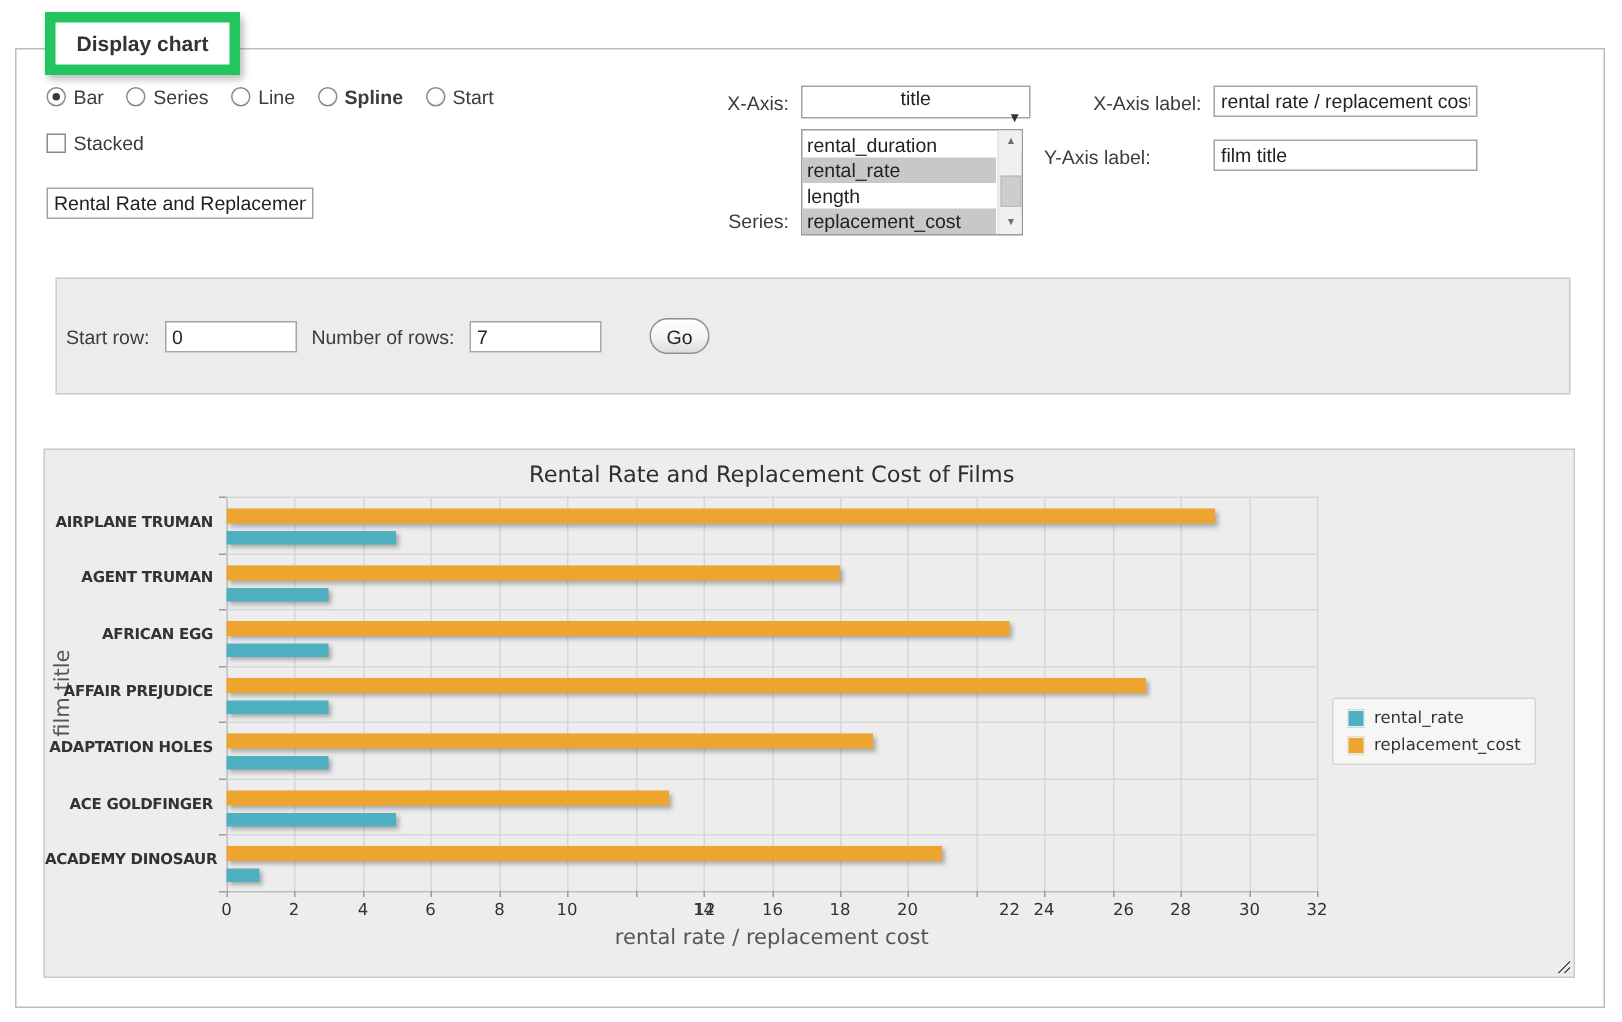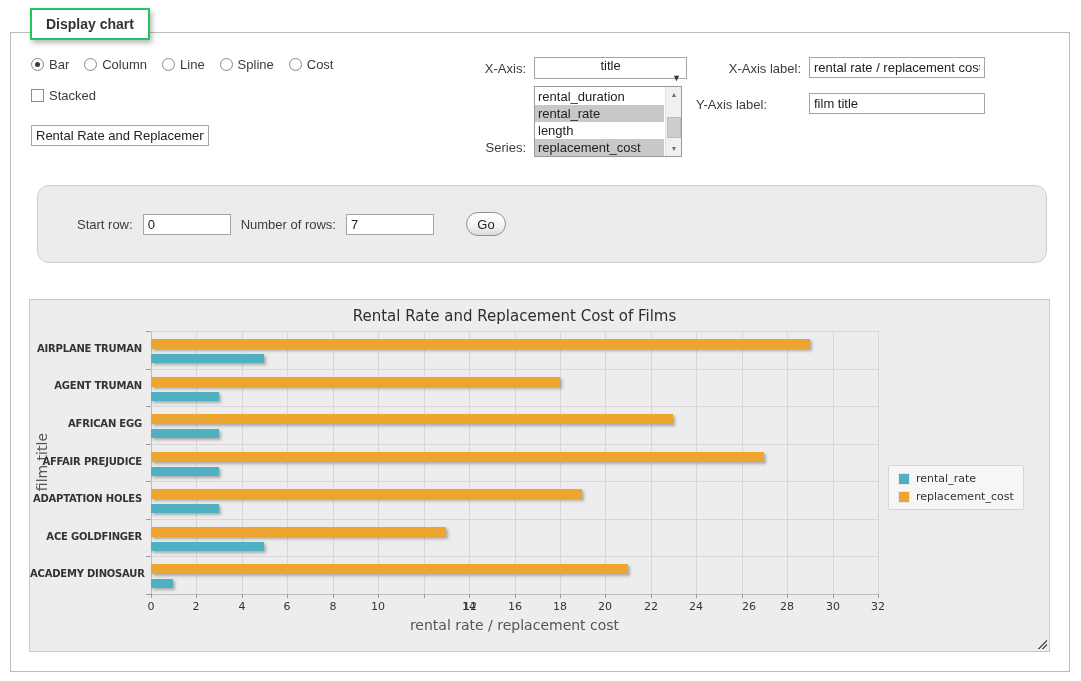--- a/index.html
+++ b/index.html
@@ -1,21 +1,21 @@
 <!DOCTYPE html>
 <html><head>
 <meta charset="utf-8">
 <style>
   * { box-sizing: border-box; margin: 0; padding: 0; }
   html,body { width:1081px; height:681px; background:#fff; overflow:hidden;
               font-family:"Liberation Sans", sans-serif; }
   .panel { position:absolute; left:10px; top:32px; width:1060px; height:640px;
            border:1px solid #bdbdbd; background:#fff; }
   .legend-box { position:absolute; left:19px; top:-25px; padding:6px 14px; background:#fff;
-                border:2px solid #22c55e; box-shadow:2px 3px 5px rgba(0,0,0,0.28);
+                border:7px solid #22c55e; box-shadow:2px 3px 5px rgba(0,0,0,0.28);
                 font-weight:bold; font-size:14px; color:#333; white-space:nowrap; }
   .lbl { font-size:13px; color:#3c3c3c; }
   
   .rb { width:13px; height:13px; border-radius:50%; border:1px solid #8a8a8a;
         background:radial-gradient(circle at 40% 35%, #fff 55%, #e8e8e8); display:inline-block; flex:none; }
   .rb.on::after { content:''; display:block; width:5px; height:5px; margin:3px;
                   border-radius:50%; background:#3a3a3a; }
   .cb { width:13px; height:13px; border:1px solid #8a8a8a; background:#fdfdfd; display:inline-block; flex:none; }
   .radios { position:absolute; left:20px; top:24px; display:flex; gap:15px; align-items:center; }
   .radios label, .stacked-row label { display:flex; gap:5px; align-items:center; cursor:default; }
@@ -41,22 +41,22 @@
   .sbtn { position:absolute; left:0; width:16px; height:15px; background:#f0f0f0; color:#6f6f6f;
           font-size:7px; text-align:center; line-height:15px; }
   .sthumb { position:absolute; left:1px; width:14px; top:30px; height:21px;
             background:#cdcdcd; border:1px solid #bdbdbd; }
   .lbl-xlabel { position:absolute; left:685px; top:28px; width:105px; text-align:right; }
   .lbl-ylabel { position:absolute; left:685px; top:64px; width:105px; text-align:left; }
   .in-xlabel { position:absolute; left:798px; top:24px; width:176px; }
   .in-ylabel { position:absolute; left:798px; top:60px; width:176px; }
   
   .rows-panel { position:absolute; left:26px; top:152px; width:1010px; height:78px;
-                background:#ececec; border:1px solid #cccccc; border-radius:12px;
-                display:flex; align-items:center; padding-left:39px; gap:10px; }
+                background:#ececec; border:1px solid #cccccc; border-radius:0;
+                display:flex; align-items:center; padding-left:6px; gap:10px; }
   .rows-panel input.txt { width:88px; }
   .go-btn { margin-left:22px; width:40px; height:24px; border-radius:12px; border:1px solid #8f8f8f;
             background:linear-gradient(180deg,#ffffff 0%,#f4f4f4 55%,#dcdcdc 100%);
             font-size:13px; color:#222; font-family:"Liberation Sans", sans-serif; cursor:default; }
   
   .chart-box { position:absolute; left:18px; top:266px; width:1021px; height:353px;
                background:#ededed; border:1px solid #c9c9c9;
                font-family:"DejaVu Sans", sans-serif; }
   .chart-title { position:absolute; left:121px; top:7px; width:727px; text-align:center;
                  font-size:15px; color:#2e2e2e; }
@@ -90,33 +90,33 @@
 <div class="panel">
   <div class="legend-box">Display chart</div>
 
   <div class="radios lbl" id="radio-group">
       <label>
         <div class="rb on"></div>
         <div style="display: inline;">Bar</div>
       </label>
       <label>
         <div class="rb"></div>
-        <div style="display: inline;">Column</div>
+        <div style="display: inline;">Series</div>
       </label>
       <label>
         <div class="rb"></div>
         <div style="display: inline;">Line</div>
       </label>
       <label>
         <div class="rb"></div>
-        <div style="display: inline;">Spline</div>
-      </label>
-      <label>
-        <div class="rb"></div>
-        <div style="display: inline;">Cost</div>
+        <div style="display: inline; font-weight: bold;">Spline</div>
+      </label>
+      <label>
+        <div class="rb"></div>
+        <div style="display: inline;">Start</div>
       </label>
     </div>
 
   <div class="stacked-row lbl">
     <label>
       <span class="cb"></span>
       <span>Stacked</span>
     </label>
   </div>
 
@@ -230,21 +230,21 @@
       <div class="xticklabel" style="left: 379px; margin-left: 46px;">12</div>
       <div class="xtickmark" style="left: 439px;"></div>
       <div class="xticklabel" style="left: 424px;">14</div>
       <div class="xtickmark" style="left: 485px;"></div>
       <div class="xticklabel" style="left: 470px;">16</div>
       <div class="xtickmark" style="left: 530px;"></div>
       <div class="xticklabel" style="left: 515px;">18</div>
       <div class="xtickmark" style="left: 575px;"></div>
       <div class="xticklabel" style="left: 560px;">20</div>
       <div class="xtickmark" style="left: 621px;"></div>
-      <div class="xticklabel" style="left: 606px;">22</div>
+      <div class="xticklabel" style="left: 628px;">22</div>
       <div class="xtickmark" style="left: 666px;"></div>
       <div class="xticklabel" style="left: 651px;">24</div>
       <div class="xtickmark" style="left: 712px;"></div>
       <div class="xticklabel" style="left: 704px;">26</div>
       <div class="xtickmark" style="left: 757px;"></div>
       <div class="xticklabel" style="left: 742px; text-align: center;">28</div>
       <div class="xtickmark" style="left: 803px;"></div>
       <div class="xticklabel" style="left: 788px;">30</div>
       <div class="xtickmark" style="left: 848px;"></div>
       <div class="xticklabel" style="left: 833px;">32</div>

